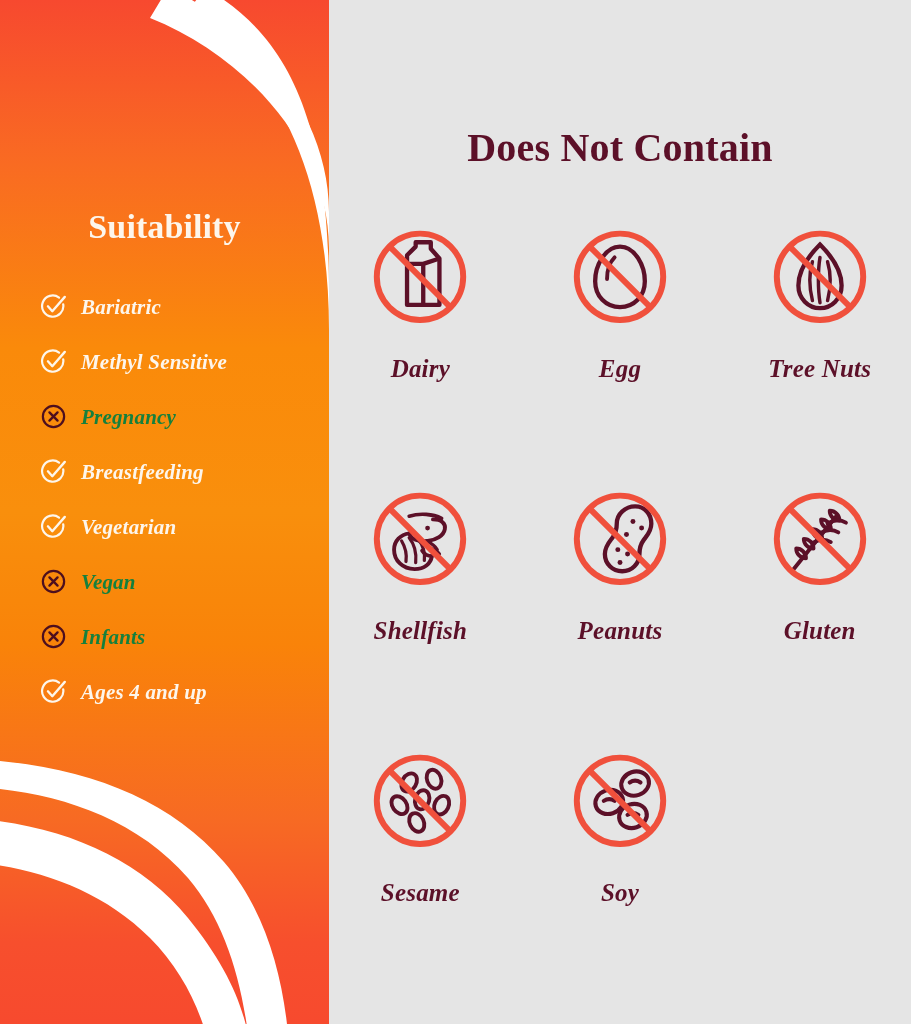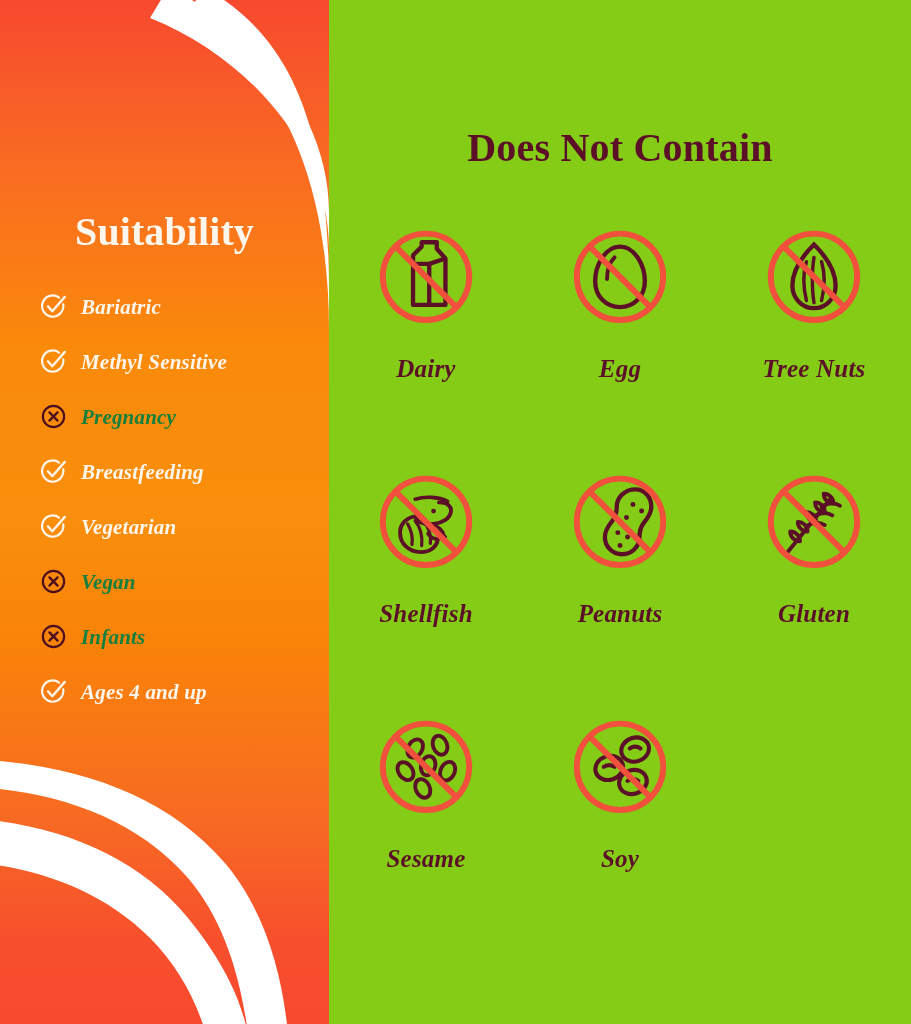--- a/index.html
+++ b/index.html
@@ -35,21 +35,21 @@
 
   
   #suitability-section{
     position:absolute;
     left:0; top:0;
     width:329px;
     z-index:3;
   }
   #suitability-title{
     color:#fdf6ec;
-    font-size:40px;
+    font-size:34px;
     font-weight:bold;
     text-align:center;
     position:absolute;
     top:208px;
     width:329px;
     letter-spacing:.1px;
   }
   #suitability-list{
     position:absolute;
     top:265px;
@@ -76,40 +76,41 @@
     white-space:nowrap;
     letter-spacing:.2px;
   }
   .suit-item.excluded .suit-label{ color:#15803d; }
 
   
   #right-panel{
     position:absolute;
     left:329px; top:0;
     width:582px; height:1024px;
-    background:#84cc16;
+    background:#e5e5e5;
   }
   #does-not-contain-title{
     position:absolute;
     top:124px;
     width:582px;
     text-align:center;
     color:#5c1028;
     font-size:40px;
     font-weight:bold;
     letter-spacing:.2px;
   }
   #allergen-grid{
     position:absolute;
     top:225px;
     left:0;
     width:582px;
     display:grid;
     grid-template-columns:repeat(3,1fr);
     grid-row-gap:0px;
+    gap:17px;
   }
   .allergen-cell{
     height:245px;
     display:flex;
     flex-direction:column;
     align-items:center;
   }
   .allergen-badge{
     width:108px; height:108px;
     display:block;

